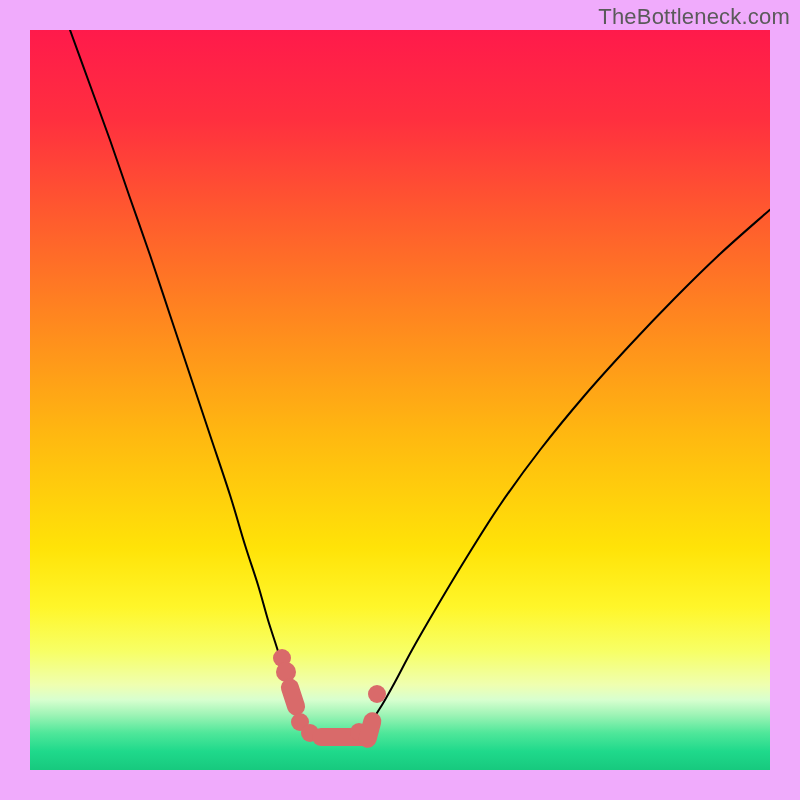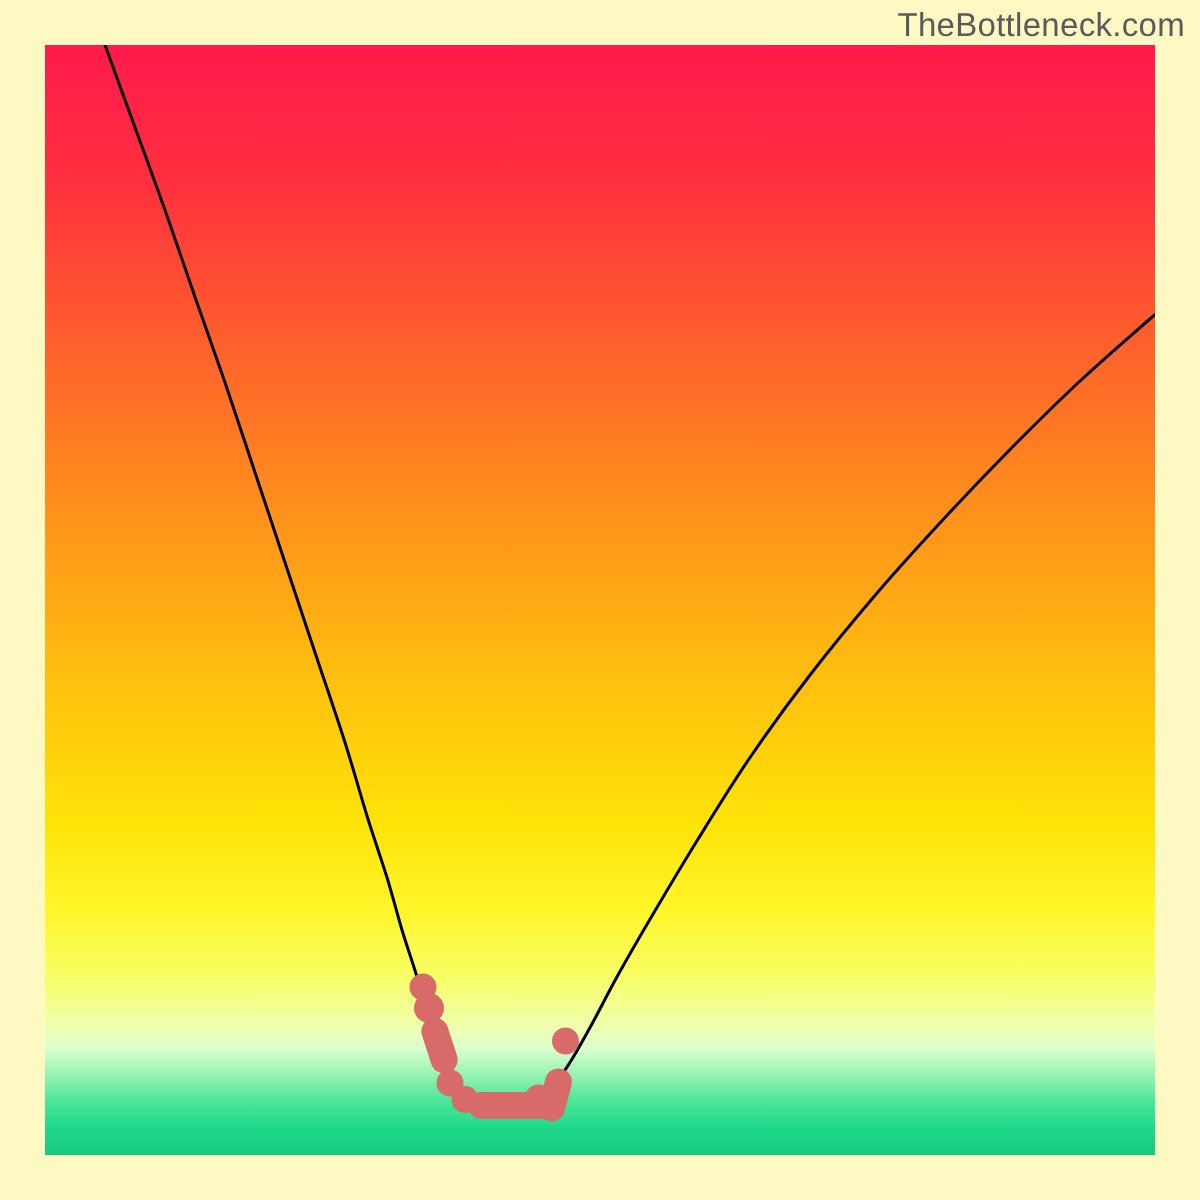--- a/index.html
+++ b/index.html
@@ -10,21 +10,21 @@
     background: #000;
     overflow: hidden;
     font-family: Arial, Helvetica, sans-serif;
   }
   .frame {
     position: absolute;
     left: 0;
     top: 0;
     width: 800px;
     height: 800px;
-    background: #fef9c3;
+    background: #f0abfc;
   }
   .plot {
     position: absolute;
     left: 30px;
     top: 30px;
     width: 740px;
     height: 740px;
   }
   .watermark {
     position: absolute;

